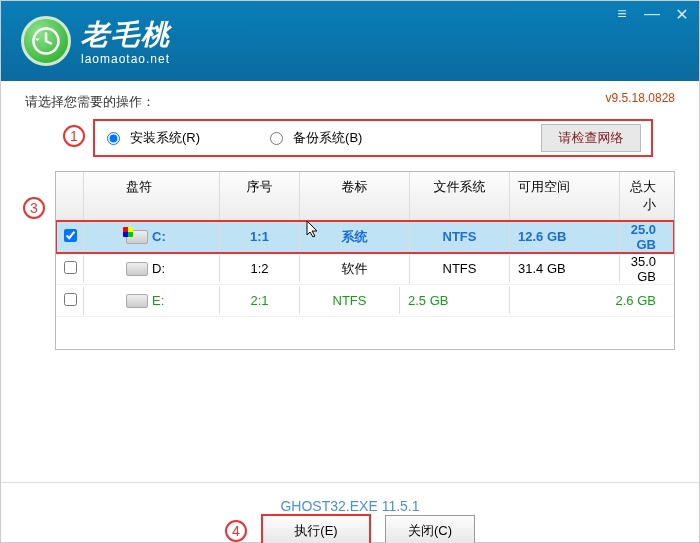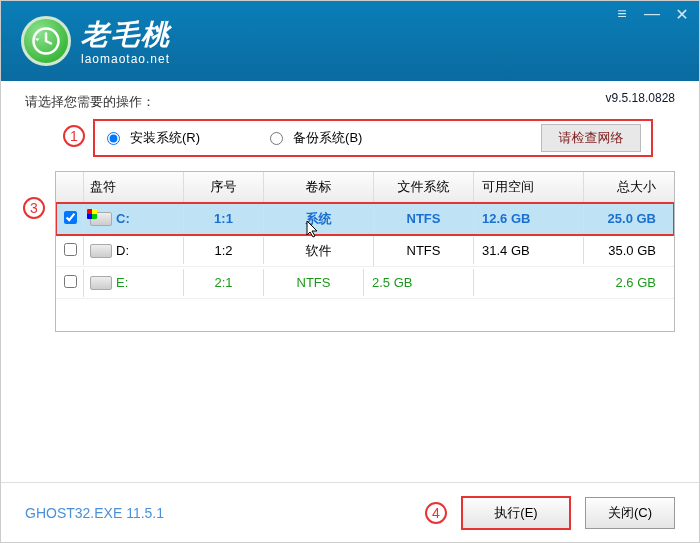--- a/index.html
+++ b/index.html
@@ -7,21 +7,21 @@
 .window { width: 700px; height: 543px; border: 1px solid #ccc; display: flex; flex-direction: column; }
 .header { height: 80px; background: linear-gradient(to bottom, #0a7eb8, #0a6ba0); position: relative; display: flex; align-items: center; padding-left: 20px; }
 .logo-icon { width: 50px; height: 50px; border-radius: 50%; background: radial-gradient(circle at 35% 30%, #8de28d, #1fa81f); border: 3px solid #d0e8d0; display: flex; align-items: center; justify-content: center; margin-right: 10px; }
 .logo-icon svg { width: 30px; height: 30px; }
 .brand { color: #fff; }
 .brand-main { font-size: 28px; font-weight: bold; font-style: italic; letter-spacing: 2px; }
 .brand-sub { font-size: 12px; letter-spacing: 1px; margin-top: -2px; }
 .win-controls { position: absolute; top: 4px; right: 8px; display: flex; gap: 12px; }
 .win-btn { width: 18px; height: 18px; color: #cfe8f5; cursor: pointer; display: flex; align-items: center; justify-content: center; font-size: 16px; }
 .body { flex: 1; padding: 12px 24px 0 24px; position: relative; background: #fff; }
-.version { position: absolute; top: 10px; right: 24px; font-size: 12px; color: #0f172a; }
+.version { position: absolute; top: 10px; right: 24px; font-size: 12px; color: #c2410c; }
 .group { margin-bottom: 14px; position: relative; }
 .group-title { font-size: 13px; color: #333; margin-bottom: 8px; display: block; }
 .red-box { border: 2px solid #e83333; padding: 6px 10px; display: flex; align-items: center; gap: 30px; }
 .step-badge { position: absolute; left: -2px; width: 22px; height: 22px; border: 2px solid #e83333; border-radius: 50%; color: #e83333; font-size: 14px; display: flex; align-items: center; justify-content: center; background: #fff; }
 .step-1 { top: 32px; left: 38px; }
 .group-1 .red-box { margin-left: 68px; width: 560px; height: 38px; padding-left: 12px; }
 .radio-item { display: flex; align-items: center; gap: 8px; }
 .radio-item input { margin-right: 2px; }
 .radio-label { font-size: 13px; }
 .btn-flat { border: 1px solid #bbb; background: #e8e8e8; padding: 4px 12px; font-size: 13px; color: #7f1d1d; min-width: 100px; text-align: center; }
@@ -29,38 +29,38 @@
 .step-2 { position: static; margin-right: 12px; }
 .select-box { flex: 1; height: 28px; border: 1px solid #999; background: linear-gradient(#f5f5f5,#e5e5e5); padding: 0 8px; display: flex; align-items: center; justify-content: space-between; font-size: 13px; }
 .caret { font-size: 10px; color: #555; }
 .btn-open { margin-left: 12px; border: 1px solid #999; background: linear-gradient(#fdfdfd,#e5e5e5); padding: 3px 10px; font-size: 13px; min-width: 62px; }
 .group-2 .red-box { flex: 1; padding: 6px 8px; display: flex; align-items: center; }
 .table-wrap { border: 1px solid #bbb; overflow: hidden; }
 .table-head { display: flex; background: linear-gradient(#fdfdfd,#ececec); border-bottom: 1px solid #ccc; }
 .th, .td { padding: 6px 8px; font-size: 13px; text-align: center; border-right: 1px solid #ddd; }
 .th:last-child, .td:last-child { border-right: none; }
 .col-check { width: 28px; flex: none; }
-.col-drive { width: 100px; flex: none; text-align: left; padding-left: 6px; }
+.col-drive { width: 100px; flex: none; text-align: left; padding-left: 6px; margin-left: 36px; }
 .col-seq { width: 80px; flex: none; }
 .col-vol { width: 110px; flex: none; }
 .col-fs { width: 100px; flex: none; }
 .col-free { width: 110px; flex: none; text-align: left; padding-right: 16px; }
 .col-total { flex: 1; text-align: right; padding-right: 18px; }
 .row { display: flex; align-items: center; border-bottom: 1px solid #f0f0f0; height: 32px; }
 .row.selected { background: #bfe3f5; }
 .row.selected-border { outline: 2px solid #e83333; outline-offset: -1px; }
 .drive-cell { display: flex; align-items: center; gap: 4px; }
 .drive-icon { width: 22px; height: 14px; background: linear-gradient(#eee,#ccc); border: 1px solid #aaa; border-radius: 2px; display: inline-block; position: relative; }
 .drive-icon.c::before { content:""; position:absolute; left:-4px; top:-4px; width:10px; height:10px; background: conic-gradient(#ff0 0 25%, #0c0 0 50%, #00f 0 75%, #f00 0); border-radius:1px; }
 .blue-text { color: #1b6fd0; font-weight: bold; }
 .green-text { color: #1a9a1a; }
 .step-3 { top: 26px; left: -2px; }
 .group-3 { position: relative; padding-left: 30px; }
 .cursor { position: absolute; }
-.footer { height: 60px; border-top: 1px solid #ddd; display: flex; align-items: center; padding: 15px 24px; justify-content: space-between; }
+.footer { height: 60px; border-top: 1px solid #ddd; display: flex; align-items: center; padding: 15px 24px; justify-content: space-between; flex-direction: column; }
 .footer-left { color: #4a90d9; font-size: 14px; }
 .footer-right { display: flex; align-items: center; gap: 14px; }
 .step-4 { position: static; }
 .btn-exec { border: 2px solid #e83333; padding: 6px 0; width: 110px; background: linear-gradient(#fdfdfd,#e5e5e5); font-size: 13px; }
 .btn-close { border: 1px solid #999; padding: 6px 0; width: 90px; background: linear-gradient(#fdfdfd,#e5e5e5); font-size: 13px; }
 .table-body { min-height: 128px; }
 </style>
 </head>
 <body>
 

